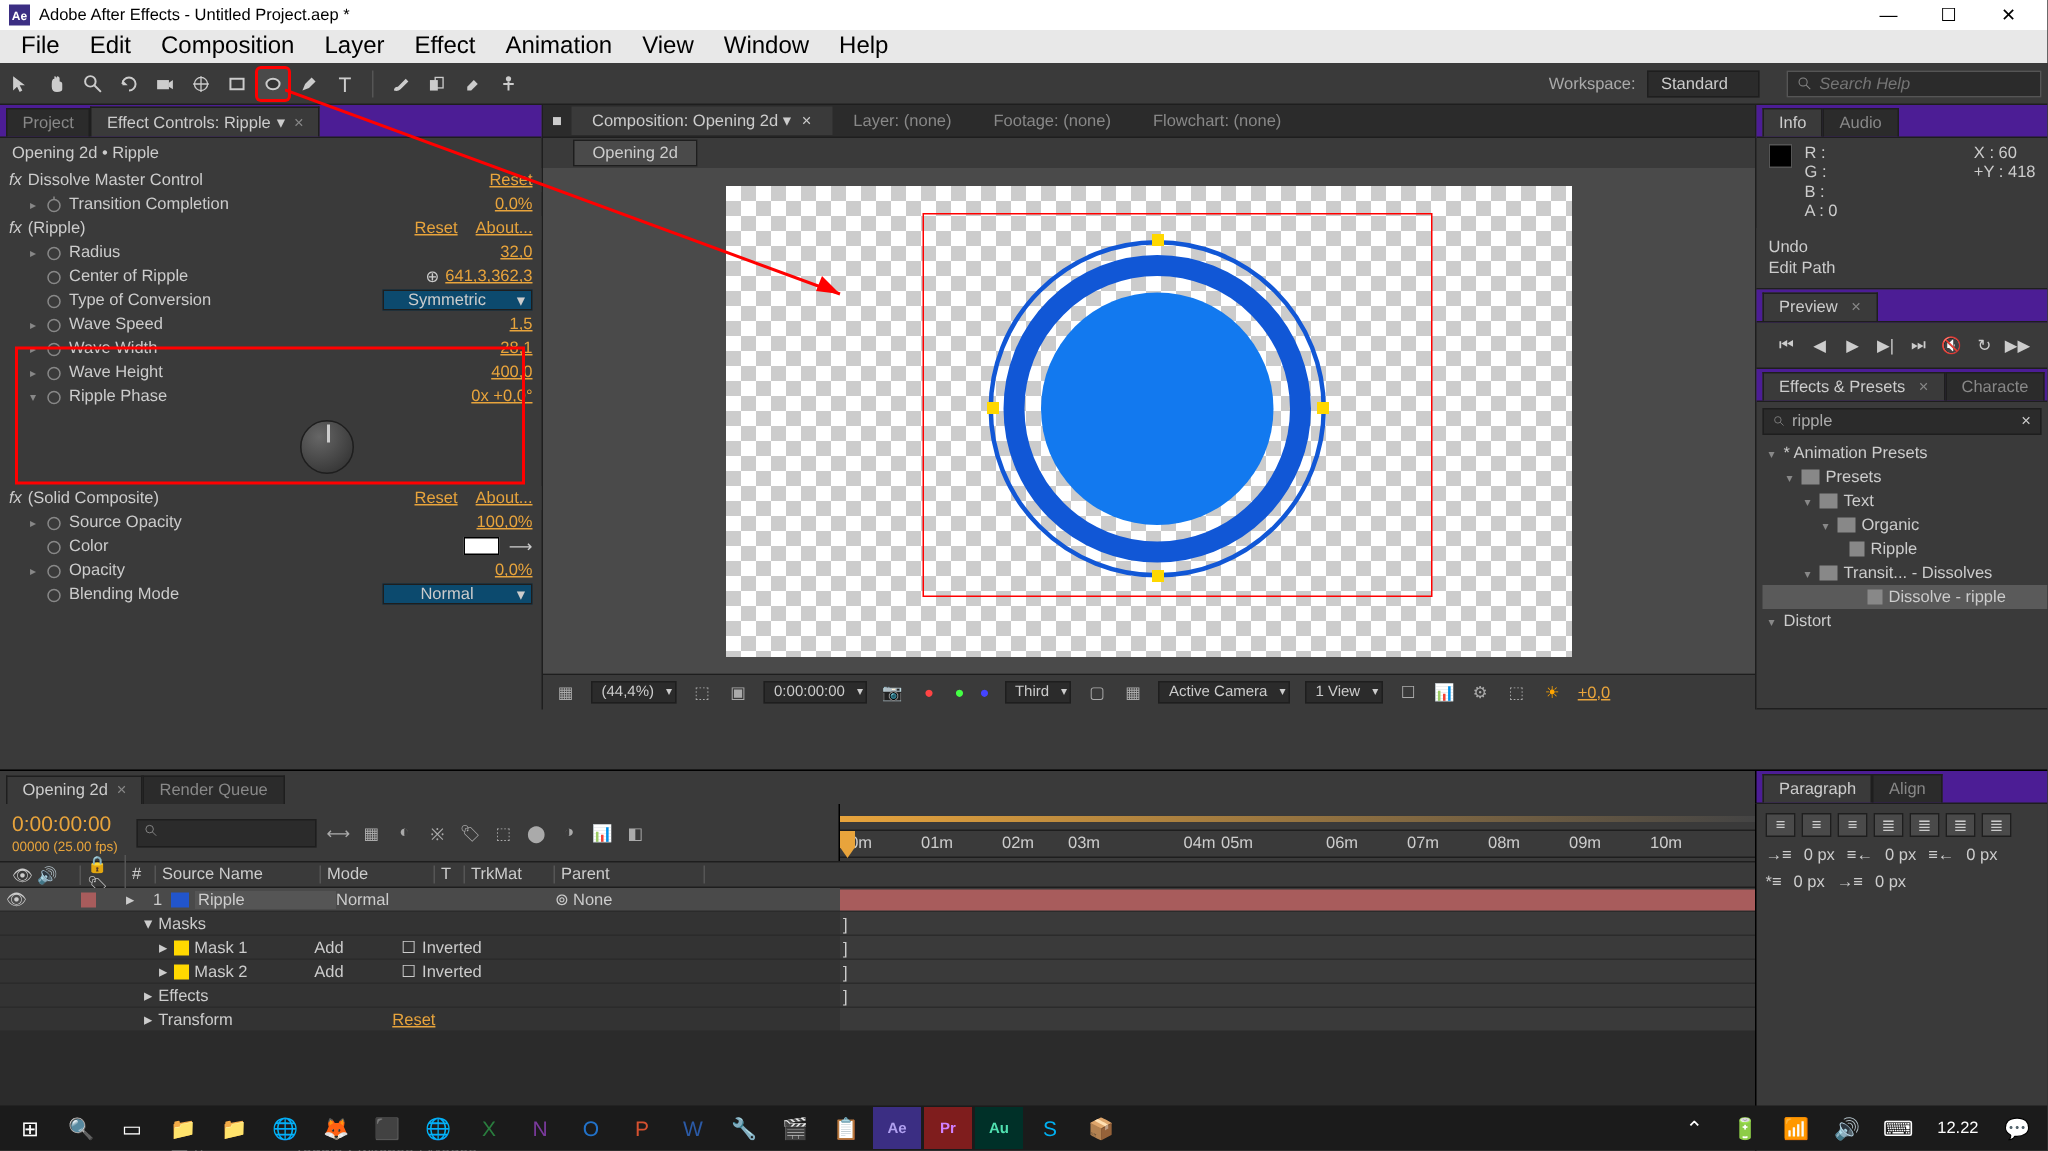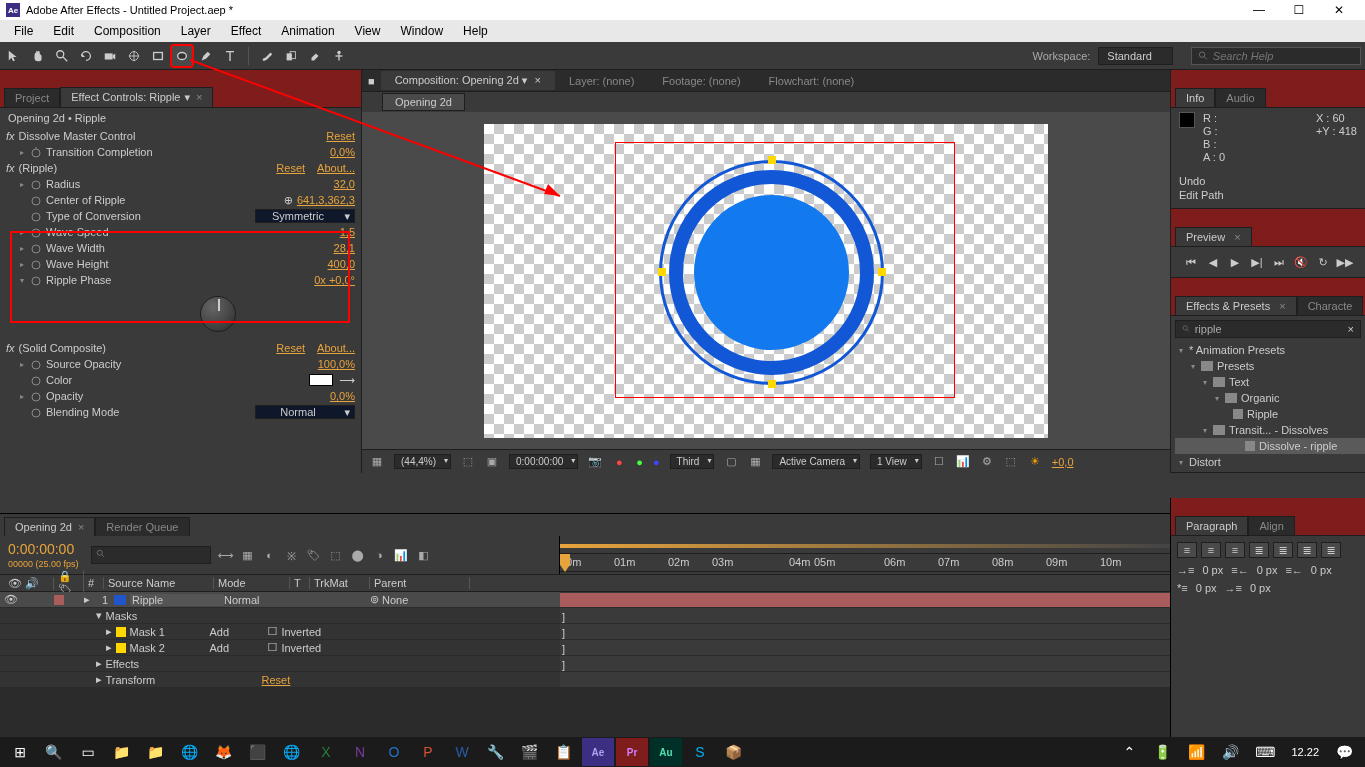--- a/index.html
+++ b/index.html
@@ -2,51 +2,51 @@
 <html><head>
 <meta charset="utf-8">
 <style>
 * { margin:0; padding:0; box-sizing:border-box; font-family:"Segoe UI",Tahoma,sans-serif; font-size:11px; color:#ccc; user-select:none; }
 body { background:#3a3a3a; width:1365px; height:767px; overflow:hidden; position:relative; }
 .titlebar { height:20px; background:#fff; display:flex; align-items:center; padding:0 6px; color:#000; }
 .titlebar .icon { width:14px; height:14px; background:#3b2e83; margin-right:6px; display:flex; align-items:center; justify-content:center; color:#fff; font-size:8px; font-weight:bold; }
 .titlebar .title { flex:1; font-size:11px; color:#000; }
 .winbtn { width:40px; text-align:center; font-size:12px; color:#000; }
 .menubar { height:22px; background:#e8e8e8; display:flex; align-items:center; padding:0 4px; }
-.menubar span { padding:2px 10px; color:#000; font-size:12px;text-align:center; }
+.menubar span { padding:2px 10px; color:#000; font-size:16px;text-align:center; }
 .toolbar { height:28px; background:#3a3a3a; border-bottom:1px solid #1e1e1e; display:flex; align-items:center; padding:0 4px; gap:4px; }
 .tbtn { width:20px; height:20px; display:flex; align-items:center; justify-content:center; color:#aaa; }
 .tbtn svg { width:14px; height:14px; }
 .workspace-box { margin-left:auto; display:flex; align-items:center; gap:8px; }
 .ws-label { font-size:11px; color:#aaa; }
 .ws-select { background:#2b2b2b; border:1px solid #1e1e1e; padding:2px 20px 2px 8px; font-size:11px; color:#ccc; }
 .search-box { background:#2b2b2b; border:1px solid #555; padding:2px 6px; width:170px; margin-left:10px; display:flex; align-items:center; gap:4px; }
 .search-box input { background:transparent; border:none; color:#888; font-size:11px; width:100%; outline:none; font-style:italic; }
 .main { display:flex; height:calc(100% - 70px - 264px - 30px); }
 .left { width:362px; background:#3a3a3a; border-right:1px solid #1e1e1e; display:flex; flex-direction:column; }
 .center { flex:1; background:#3a3a3a; display:flex; flex-direction:column; }
 .right { width:195px; background:#3a3a3a; border-left:1px solid #1e1e1e; display:flex; flex-direction:column; }
-.panel-tabs { height:38px; background:#7f1d1d; display:flex; align-items:flex-end; border-bottom:1px solid #1e1e1e; padding-left:4px; }
+.panel-tabs { height:22px; background:#4c1d95; display:flex; align-items:flex-end; border-bottom:1px solid #1e1e1e; padding-left:4px; }
 .tab { padding:3px 10px; background:#2b2b2b; color:#888; font-size:11px; border-top:1px solid #1e1e1e; border-left:1px solid #1e1e1e; border-right:1px solid #1e1e1e; }
 .tab.active { background:#3a3a3a; color:#ccc; }
 .tab .x { margin-left:6px; color:#888; }
 .breadcrumb { padding:4px 8px; font-size:11px; color:#ccc; }
 .fx-list { font-size:11px; }
 .fx-header { display:flex; align-items:center; padding:2px 6px; background:#3a3a3a; height:16px; }
 .fx-header .fx { font-style:italic; margin-right:4px; }
 .fx-header .name { flex:1; }
 .fx-header .reset { color:#e8a43c; text-decoration:underline; margin-left:auto; }
 .fx-header .about { color:#e8a43c; text-decoration:underline; margin-left:12px; }
 .fx-row { display:flex; align-items:center; padding:1px 6px 1px 20px; height:16px; }
 .fx-row .tri { width:10px; color:#888; font-size:8px; }
 .fx-row .stopwatch { width:14px; height:12px; margin-right:2px; }
 .fx-row .stopwatch svg { width:12px; height:12px; }
 .fx-row .prop { flex:1; color:#ccc; }
 .fx-row .val { color:#e8a43c; text-decoration:underline; }
-.fx-row .val-dd { background:#0f172a; border:1px solid #1e1e1e; padding:0 20px 0 6px; color:#ccc; min-width:100px; display:flex; justify-content:center; position:relative; }
+.fx-row .val-dd { background:#0c4a6e; border:1px solid #1e1e1e; padding:0 20px 0 6px; color:#ccc; min-width:100px; display:flex; justify-content:center; position:relative; }
 .fx-row .val-dd::after { content:"▾"; position:absolute; right:4px; }
 .color-swatch { width:24px; height:12px; background:#fff; border:1px solid #000; }
 .knob { width:36px; height:36px; border-radius:50%; background:radial-gradient(circle at 35% 30%, #666, #2b2b2b); border:1px solid #1e1e1e; margin:8px 0 8px 200px; position:relative; }
 .knob::after { content:""; position:absolute; width:2px; height:12px; background:#ccc; top:2px; left:17px; }
 .red-box { position:absolute; left:10px; top:231px; width:340px; height:92px; border:2px solid #f00; }
 .comp-tabs { height:22px; display:flex; align-items:center; background:#2b2b2b; border-bottom:1px solid #1e1e1e; }
 .comp-tabs .tab-item { padding:3px 14px; font-size:11px; color:#888; }
 .comp-tabs .tab-item.active { background:#3a3a3a; color:#ccc; }
 .inner-tab { height:20px; display:flex; align-items:center; padding-left:20px; }
 .inner-tab .it { padding:2px 12px; background:#4a4a4a; border:1px solid #1e1e1e; font-size:11px; }

